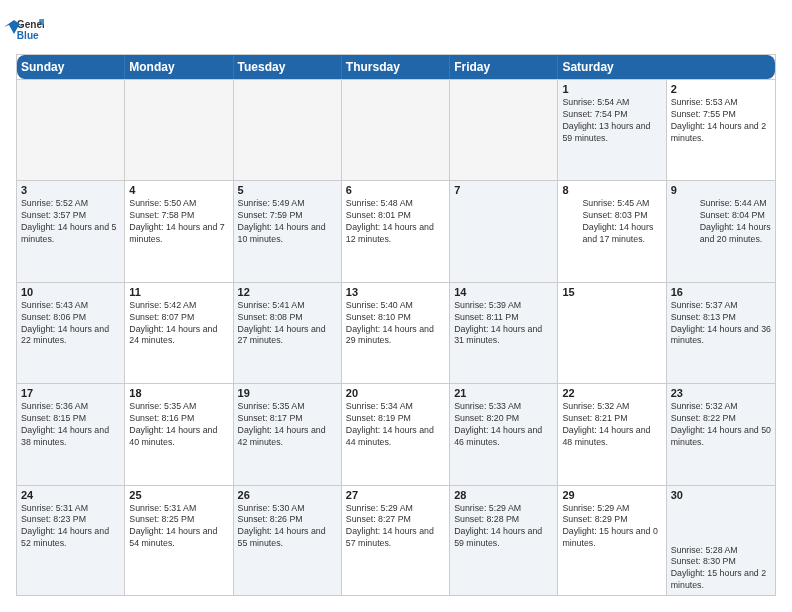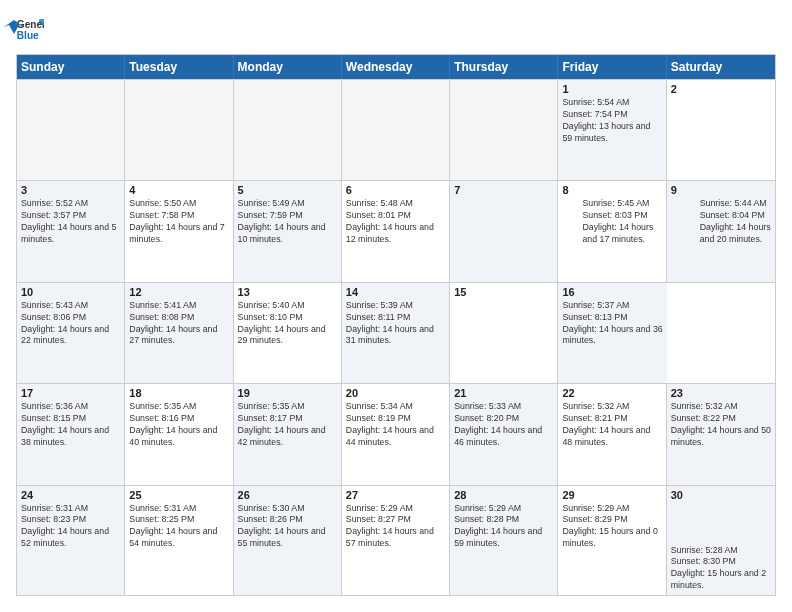--- a/index.html
+++ b/index.html
@@ -49,20 +49,21 @@
     .calendar {
       flex: 1;
       display: flex;
       flex-direction: column;
       border: 1px solid #ccc;
     }
     .cal-header {
       display: grid;
       grid-template-columns: repeat(7, 1fr);
       background: #2266aa;
+      border-radius: 8px;
     }
     .cal-header-cell {
       color: #fff;
       font-size: 12px;
       font-weight: bold;
       padding: 5px 4px;
       text-align: left;
       border-right: 1px solid #3377bb;
     }
     .cal-header-cell:last-child { border-right: none; }
@@ -126,42 +127,44 @@
     </div>
     <div class="title-block">
       <div class="month-title"></div>
       <div class="location"></div>
     </div>
   </div>
 
   <div class="calendar">
     <div class="cal-header">
     <div class="cal-header-cell">Sunday</div>
+        <div class="cal-header-cell">Monday</div>
         <div class="cal-header-cell">Tuesday</div>
-        <div class="cal-header-cell">Monday</div>
-        <div class="cal-header-cell">Wednesday</div>
         <div class="cal-header-cell">Thursday</div>
         <div class="cal-header-cell">Friday</div>
         <div class="cal-header-cell">Saturday</div>
       </div>
     <div class="cal-body">
     <div class="cal-row">
           <div class="cal-cell empty"></div>
           <div class="cal-cell empty"></div>
           <div class="cal-cell empty"></div>
           <div class="cal-cell empty"></div>
           <div class="cal-cell empty"></div>
           <div class="cal-cell shaded">
             <div class="day-num">1</div>
             <div class="cell-info" style="white-space: pre-line;">Sunrise: 5:54 AM
 Sunset: 7:54 PM
 Daylight: 13 hours and 59 minutes.</div>
           </div>
           <div class="cal-cell">
             <div class="day-num">2</div>
+            <div class="cell-info" style="white-space: pre-line;">Sunrise: 5:53 AM
+Sunset: 7:55 PM
+Daylight: 14 hours and 2 minutes.</div>
           </div>
         </div>
         <div class="cal-row">
           <div class="cal-cell shaded">
             <div class="day-num">3</div>
             <div class="cell-info" style="white-space: pre-line;">Sunrise: 5:52 AM
 Sunset: 3:57 PM
 Daylight: 14 hours and 5 minutes.</div>
           </div>
           <div class="cal-cell">
@@ -197,20 +200,26 @@
 Sunset: 8:04 PM
 Daylight: 14 hours and 20 minutes.</div>
           </div>
         </div>
         <div class="cal-row">
           <div class="cal-cell shaded">
             <div class="day-num">10</div>
             <div class="cell-info" style="white-space: pre-line;">Sunrise: 5:43 AM
 Sunset: 8:06 PM
 Daylight: 14 hours and 22 minutes.</div>
+          </div>
+          <div class="cal-cell">
+            <div class="day-num">11</div>
+            <div class="cell-info" style="white-space: pre-line;">Sunrise: 5:42 AM
+Sunset: 8:07 PM
+Daylight: 14 hours and 24 minutes.</div>
           </div>
           <div class="cal-cell shaded">
             <div class="day-num">12</div>
             <div class="cell-info" style="white-space: pre-line;">Sunrise: 5:41 AM
 Sunset: 8:08 PM
 Daylight: 14 hours and 27 minutes.</div>
           </div>
           <div class="cal-cell">
             <div class="day-num">13</div>
             <div class="cell-info" style="white-space: pre-line;">Sunrise: 5:40 AM

